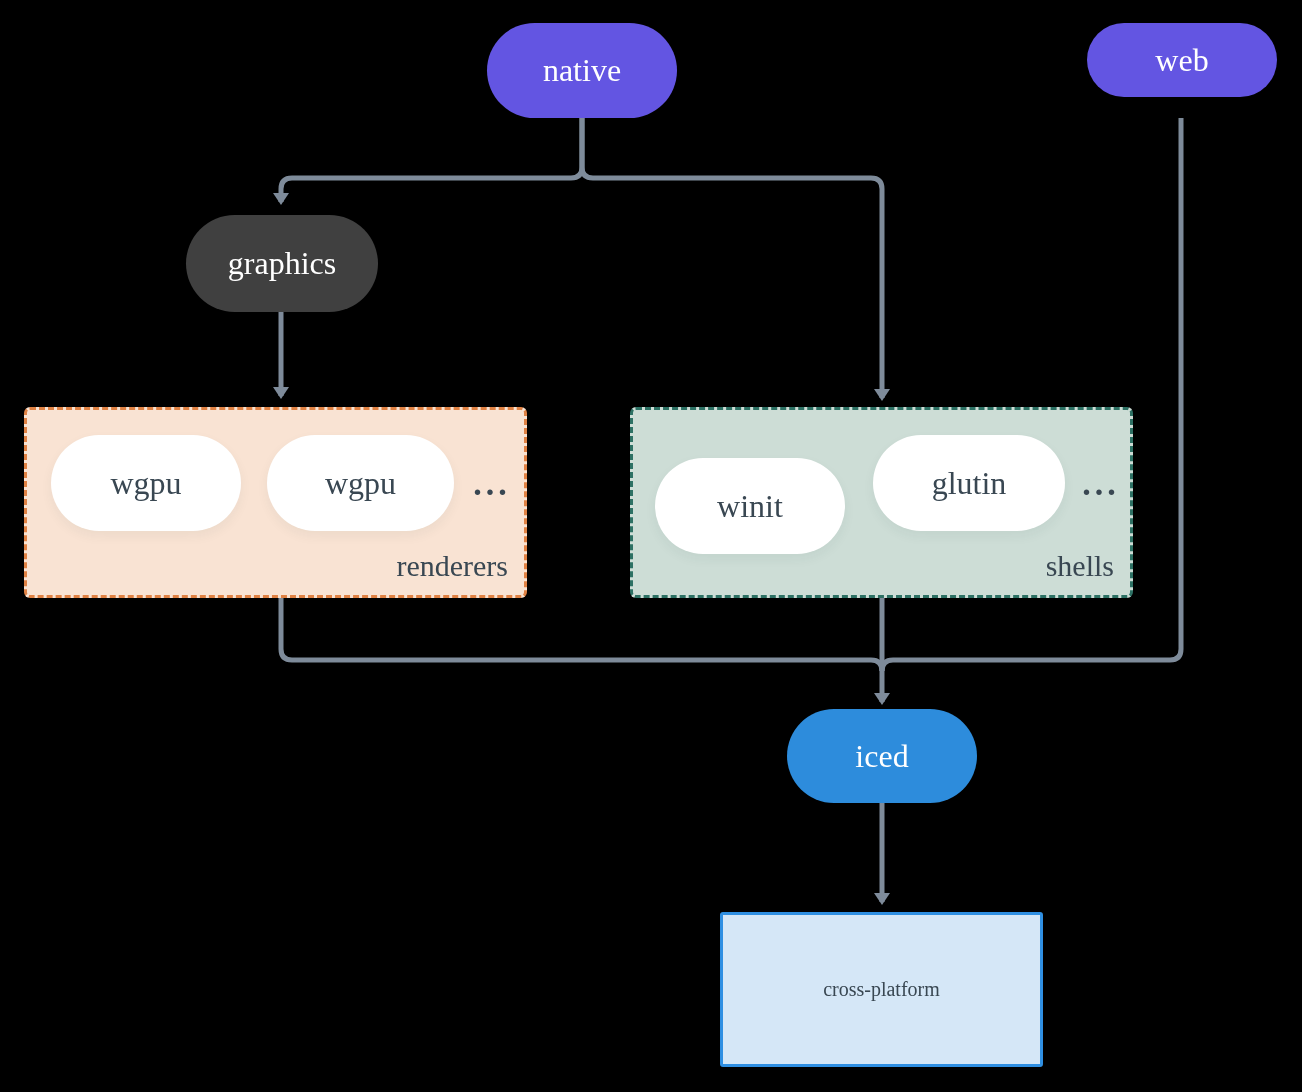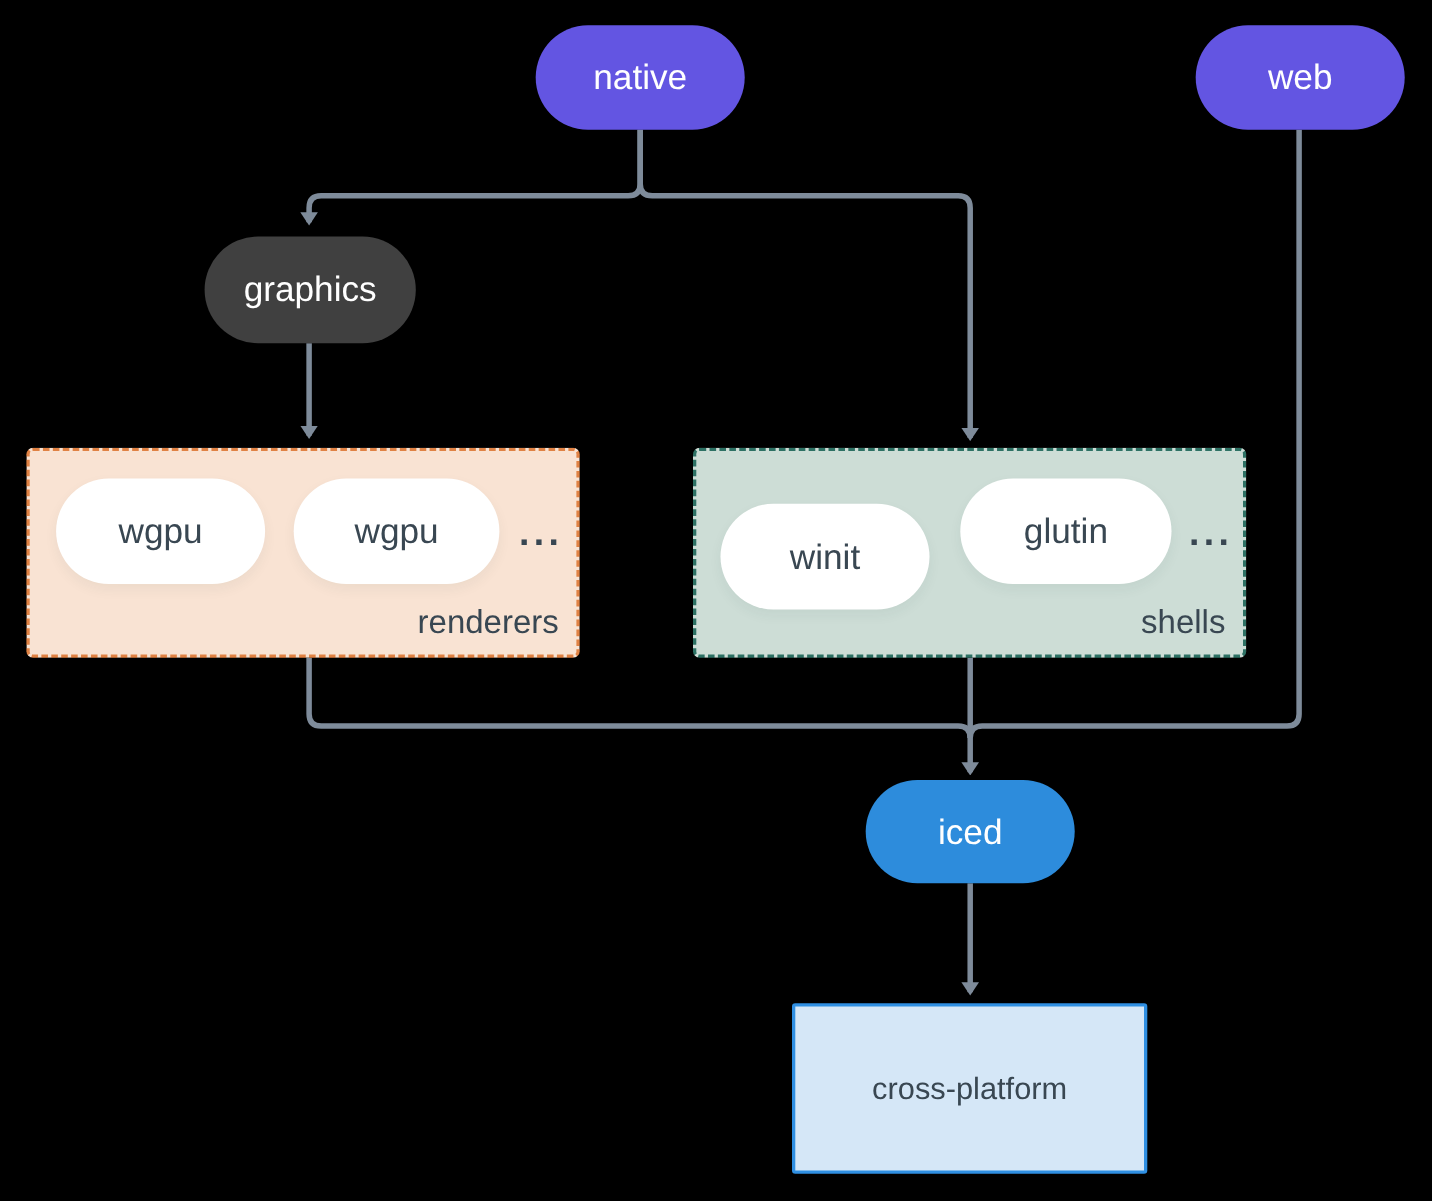--- a/index.html
+++ b/index.html
@@ -1,21 +1,21 @@
 <!DOCTYPE html>
 <html><head>
 <meta charset="utf-8">
 <style>
   html, body { margin: 0; padding: 0; background: #000; }
   .canvas {
     position: relative;
     width: 1302px;
     height: 1092px;
     background: #000;
-    font-family: Liberation Sans, sans-serif;
+    font-family: Liberation Serif, serif;
     overflow: hidden;
   }
   svg.edges {
     position: absolute;
     left: 0; top: 0;
     width: 1302px; height: 1092px;
   }
   .pill {
     position: absolute;
     display: flex;
@@ -63,21 +63,21 @@
     color: #394752;
     font-size: 30px;
   }
   .app-box {
     position: absolute;
     background: #d5e7f7;
     border: 3px solid #2f8fe2;
     border-radius: 3px;
     box-sizing: border-box;
     color: #394752;
-    font-size: 28px;
+    font-size: 20px;
     line-height: 47px;
     display: flex;
     flex-direction: column;
     align-items: center;
     justify-content: center;
     text-align: center;
   }
 </style>
 </head>
 <body>
@@ -98,21 +98,21 @@
       <path d="M1181,118 V649 Q1181,660 1170,660 H893 Q882,660 882,671"></path>
       <path d="M882,598 V702" marker-end="url(#arrow)"></path>
       <path d="M882,803 V902" marker-end="url(#arrow)"></path>
     </g>
   </svg>
 
   <div class="pill pill-native" style="left:487px; top:23px; width:190px; height:95px;">
     <span>native</span>
   </div>
 
-  <div class="pill pill-web" style="left:1087px; top:23px; width:190px; height:95px;">
+  <div class="pill pill-web" style="left:1087px; top:23px; width:190px; height:74px;">
     <span>web</span>
   </div>
 
   <div class="pill pill-graphics" style="left:186px; top:215px; width:192px; height:97px;">
     <span>graphics</span>
   </div>
 
   <div class="group group-renderers" style="left:24px; top:407px; width:503px; height:191px;padding-left:32px;">
     <div class="white-pill" style="left:24px; top:25px; width:190px; height:96px;">
       <span>wgpu</span>

